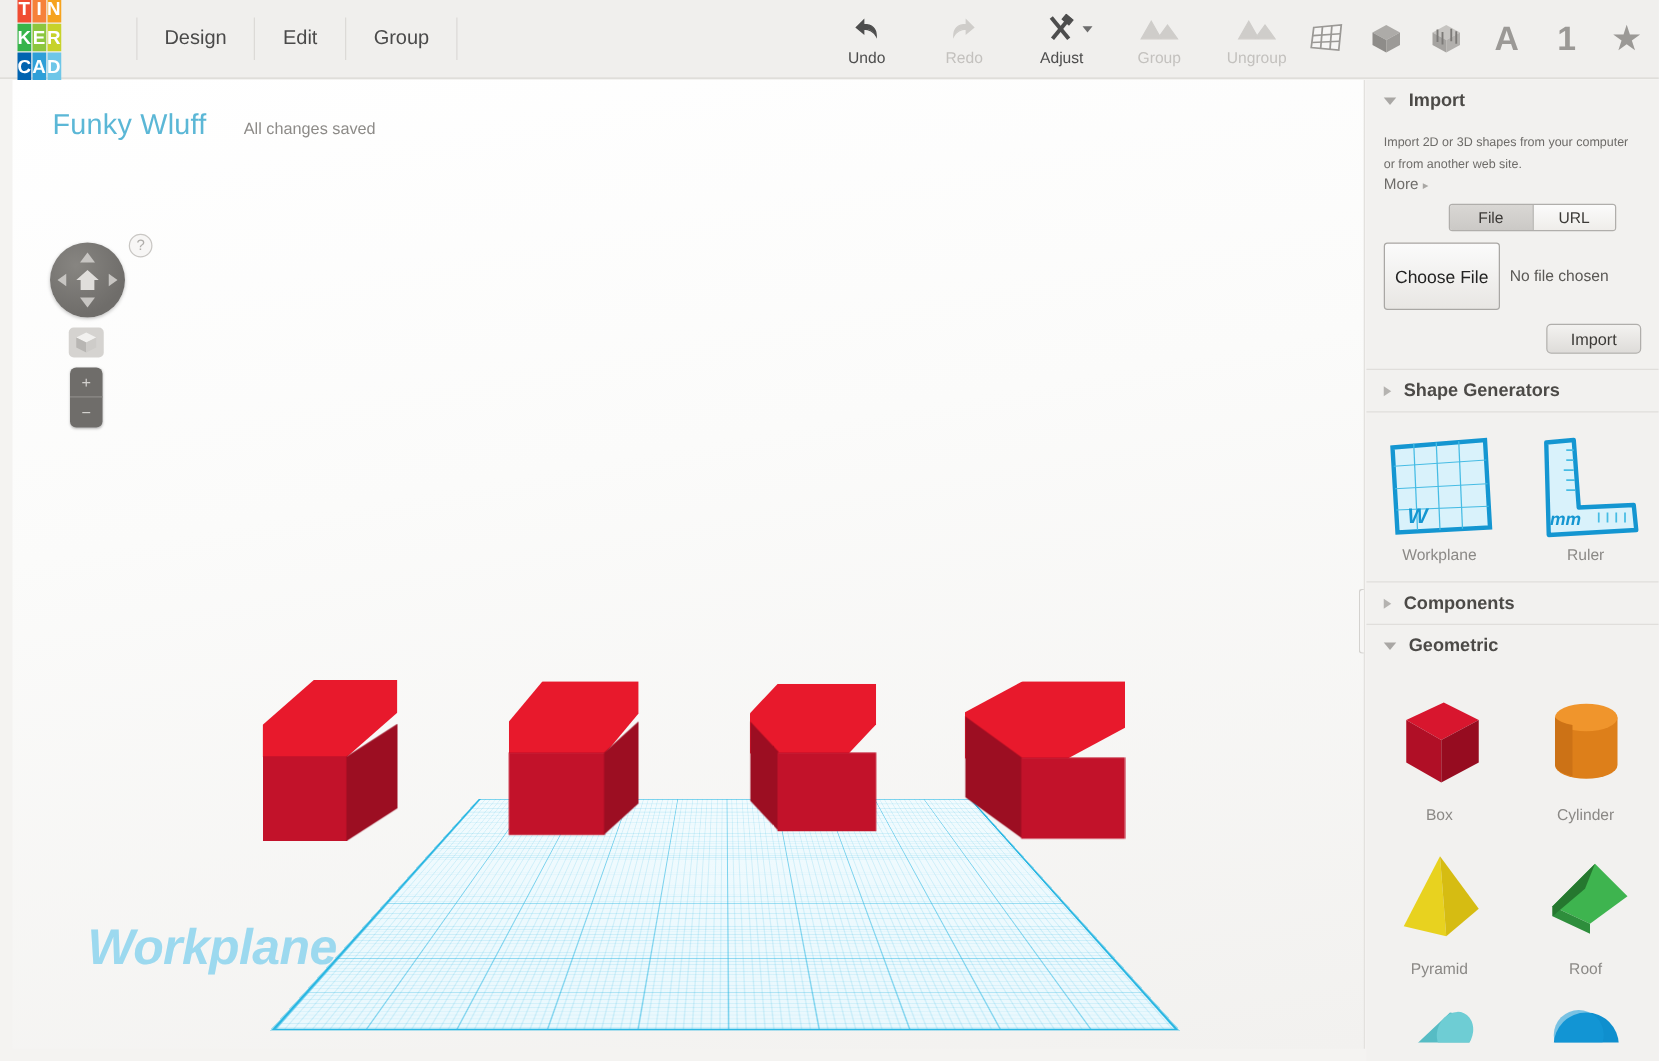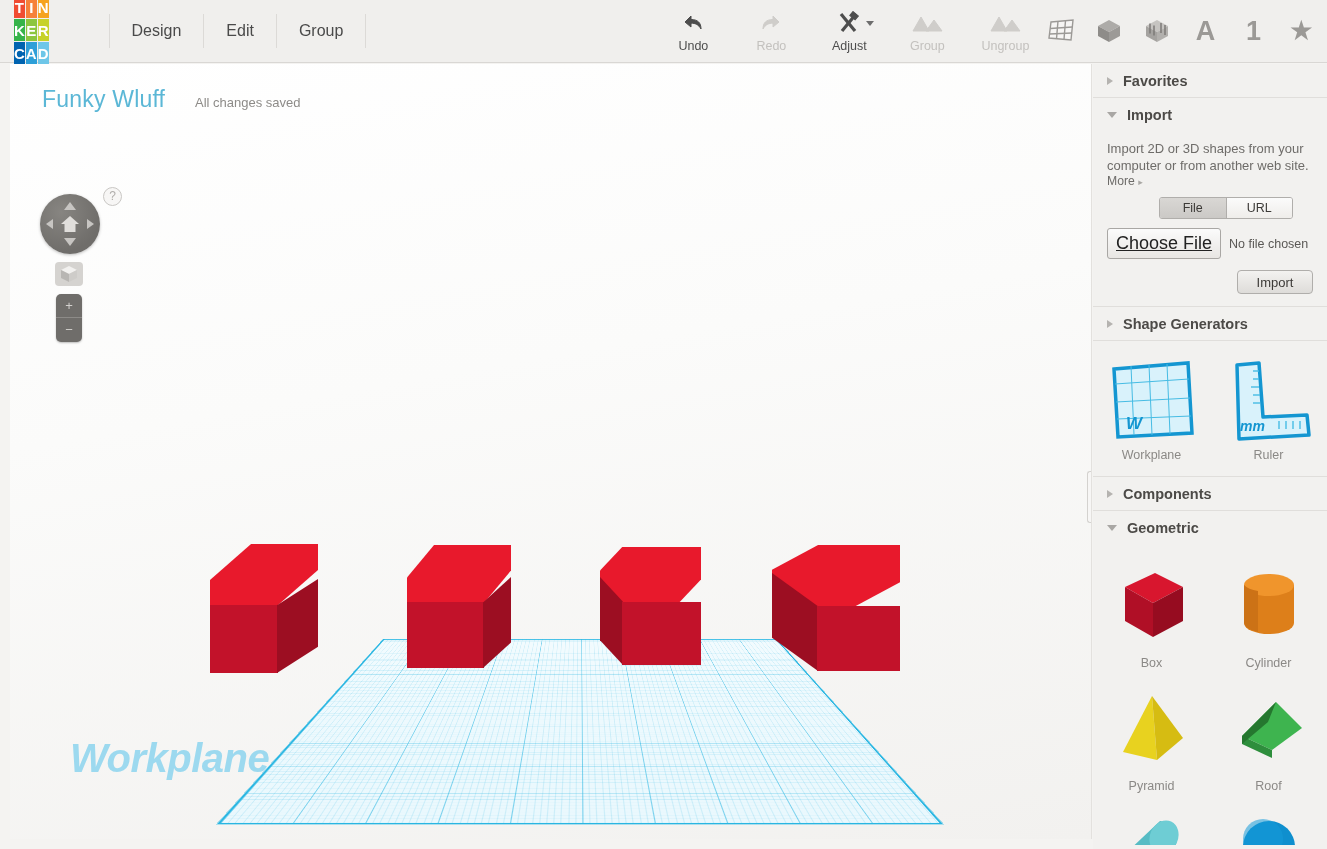--- a/index.html
+++ b/index.html
@@ -143,34 +143,34 @@
   }
   .sec-header {
     height:34px; display:flex; align-items:center; padding-left:14px;
     border-bottom:1px solid #e0dedb; cursor:pointer;
   }
   .sec-header .tri { width:0;height:0; margin-right:10px; }
   .tri.closed { border-top:4.5px solid transparent;border-bottom:4.5px solid transparent;border-left:6px solid #b5b3b0; }
   .tri.open { border-left:5px solid transparent;border-right:5px solid transparent;border-top:6px solid #a9a7a4; }
   .sec-title { font-size:14.5px; font-weight:bold; color:#4c4a47; }
   .sec-body { padding:8px 14px 12px 14px; border-bottom:1px solid #e0dedb; }
-  .imp-desc { font-size:13px; color:#6e6c69; line-height:17px; font-weight:300; }
+  .imp-desc { font-size:10px; color:#6e6c69; line-height:17px; font-weight:300; }
   .more { font-size:12.2px; color:#6e6c69; }
   .more .arr { display:inline-block; color:#a9a7a4; font-size:9px; }
 
   .seg { display:flex; margin:9px 0 0 52px; width:134px; height:22px;
          border:1px solid #b0aeab; border-radius:3px; overflow:hidden; }
   .seg div { flex:1; text-align:center; font-size:12.5px; line-height:20px; cursor:pointer; color:#3c3a37; }
   .seg .on { background:linear-gradient(#d9d7d4,#cbc9c6); }
   .seg .off { background:linear-gradient(#fbfbfb,#efedea); border-left:1px solid #b0aeab; }
 
   .filerow { display:flex; align-items:center; margin-top:9px; }
   #choosefile {
-    font-size:18px; padding:4px 8px; border:1px solid #a9a7a4; border-radius:3px;
-    background:linear-gradient(#fbfbfb,#e8e6e3); color:#222; cursor:pointer;text-decoration:underline;
+    font-size:14px; padding:18px 8px; border:1px solid #a9a7a4; border-radius:3px;
+    background:linear-gradient(#fbfbfb,#e8e6e3); color:#222; cursor:pointer;
   }
   #nofile { font-size:12.5px; color:#5a5855; margin-left:8px; }
   #importbtn {
     margin:11px 0 0 auto; width:76px; height:24px; font-size:13px; color:#3c3a37;
     background:linear-gradient(#f3f2f0,#dedcd9); border:1px solid #b0aeab; border-radius:4px;
     display:flex;align-items:center;justify-content:center; cursor:pointer;
   }
   .impwrap { display:flex; }
 
   .tile-grid { display:flex; flex-wrap:wrap; padding:10px 0 6px 0; }
@@ -354,24 +354,20 @@
     <div>+</div>
     <div>−</div>
   </div>
 
   <div id="panel-handle">❯</div>
 
 </div>
 
 <div id="panel">
 
-  <div class="sec-header">
-    <div class="tri closed"></div>
-    <div class="sec-title">Favorites</div>
-  </div>
 
   <div class="sec-header" style="border-bottom:none;">
     <div class="tri open"></div>
     <div class="sec-title">Import</div>
   </div>
   <div class="sec-body">
     <div class="imp-desc">Import 2D or 3D shapes from your computer or from another web site.</div>
     <div class="more">
       <span>More</span>
       <span class="arr">▸</span>

